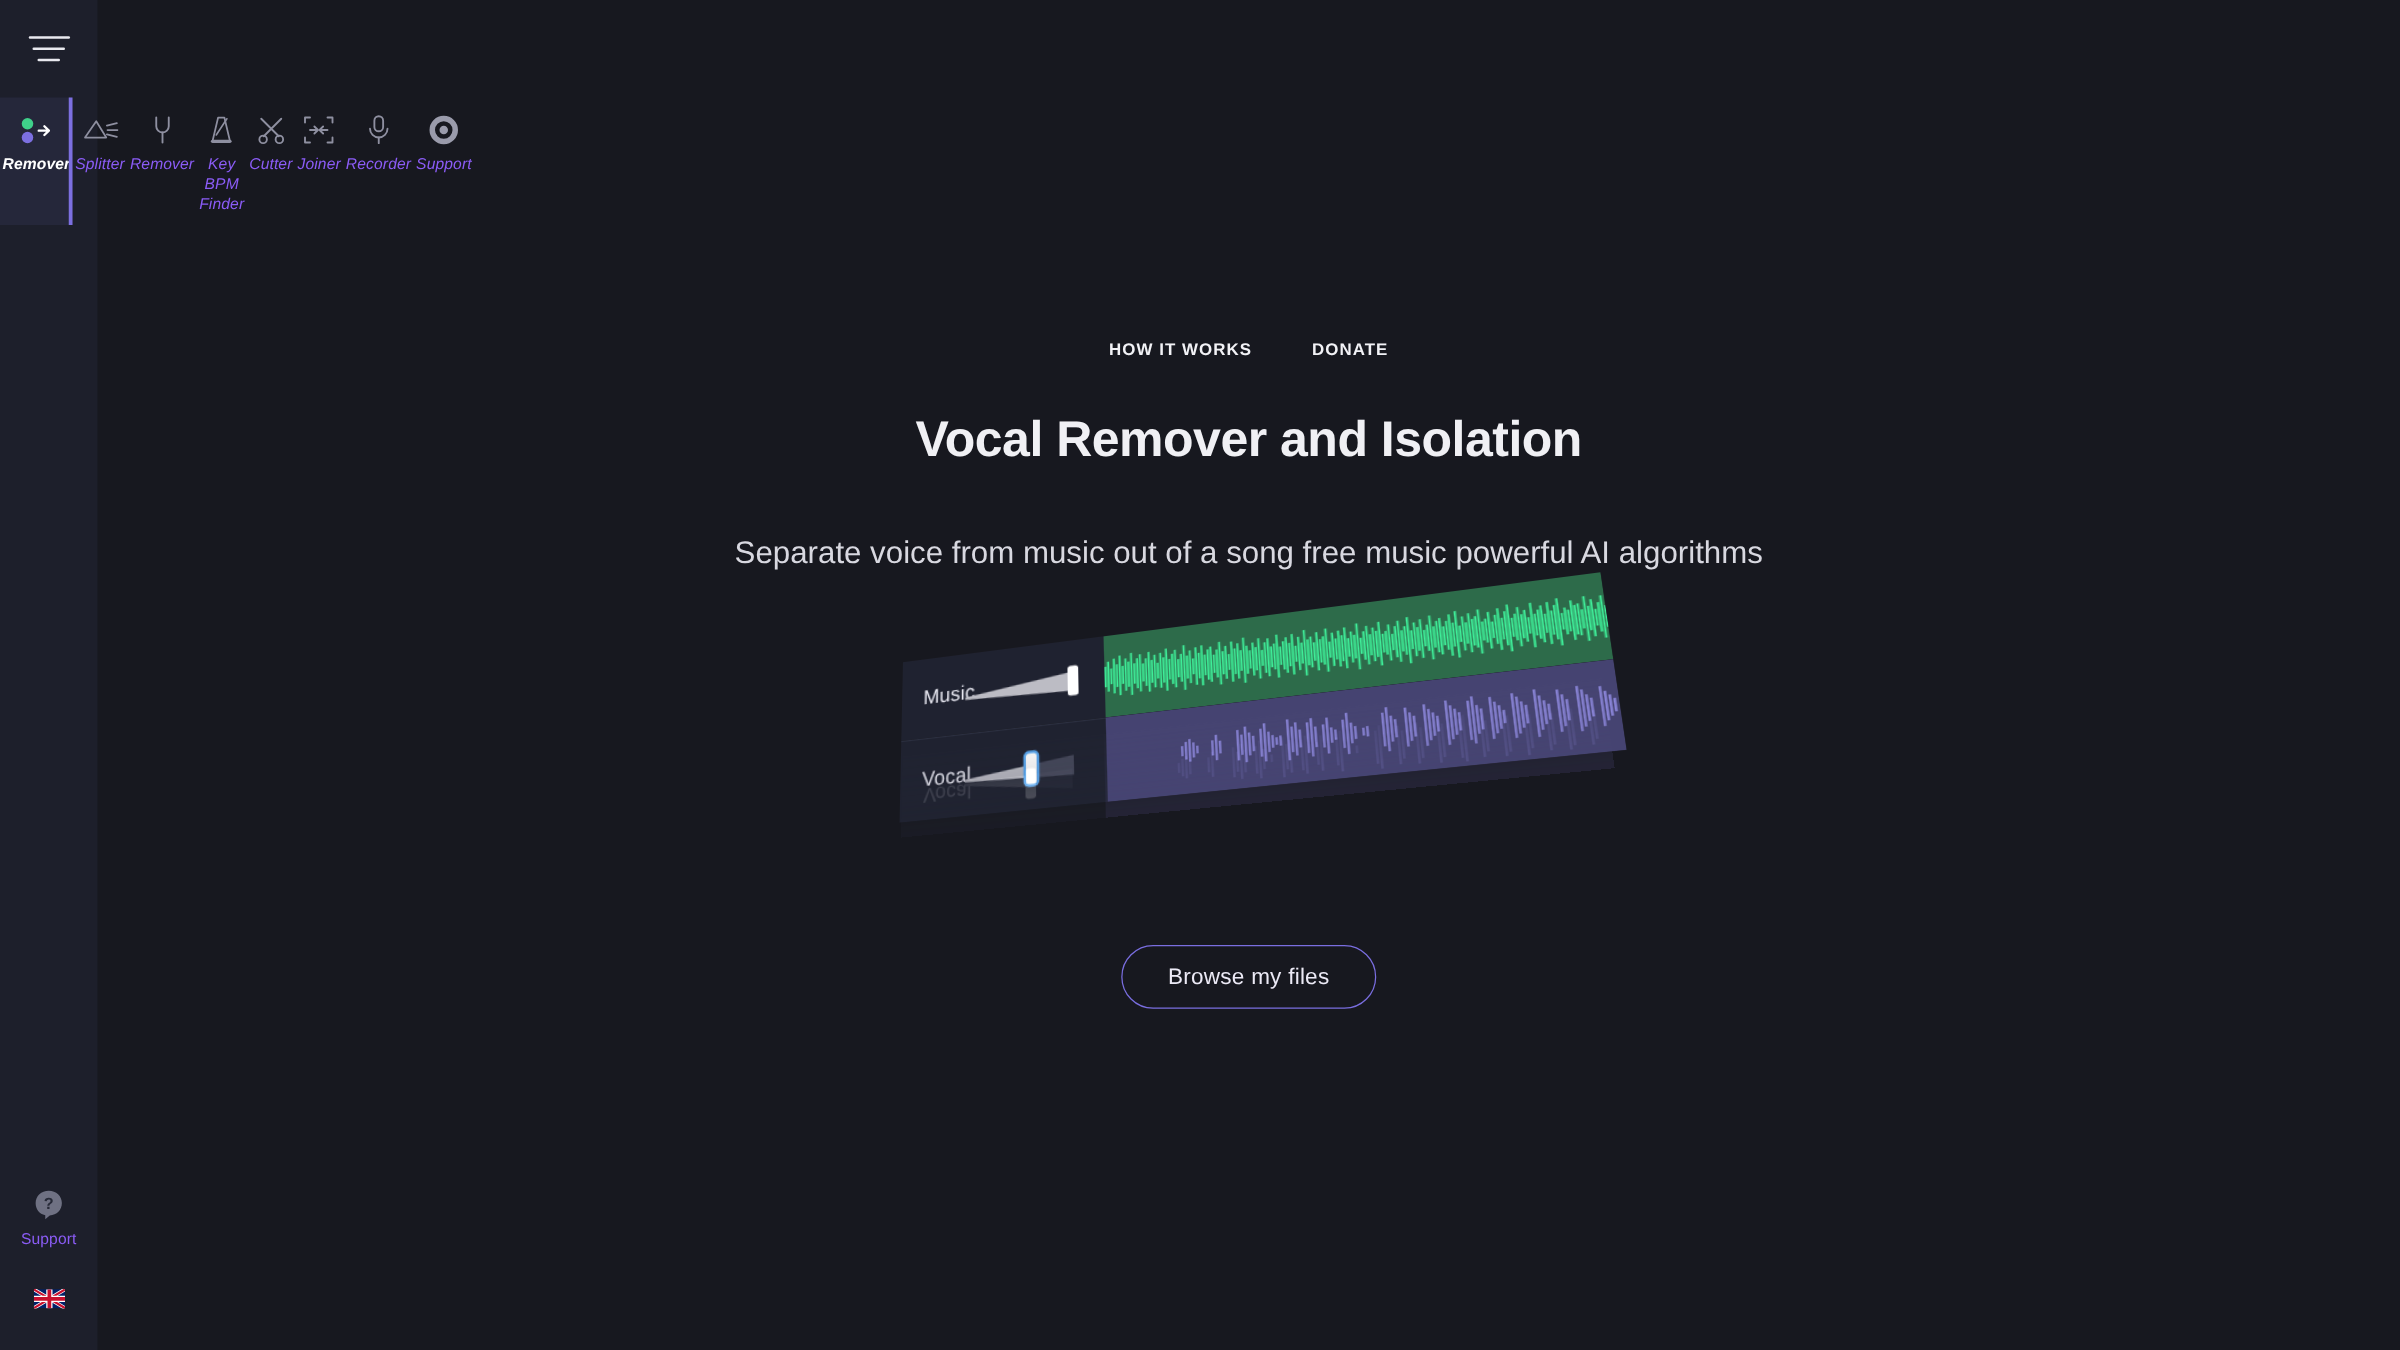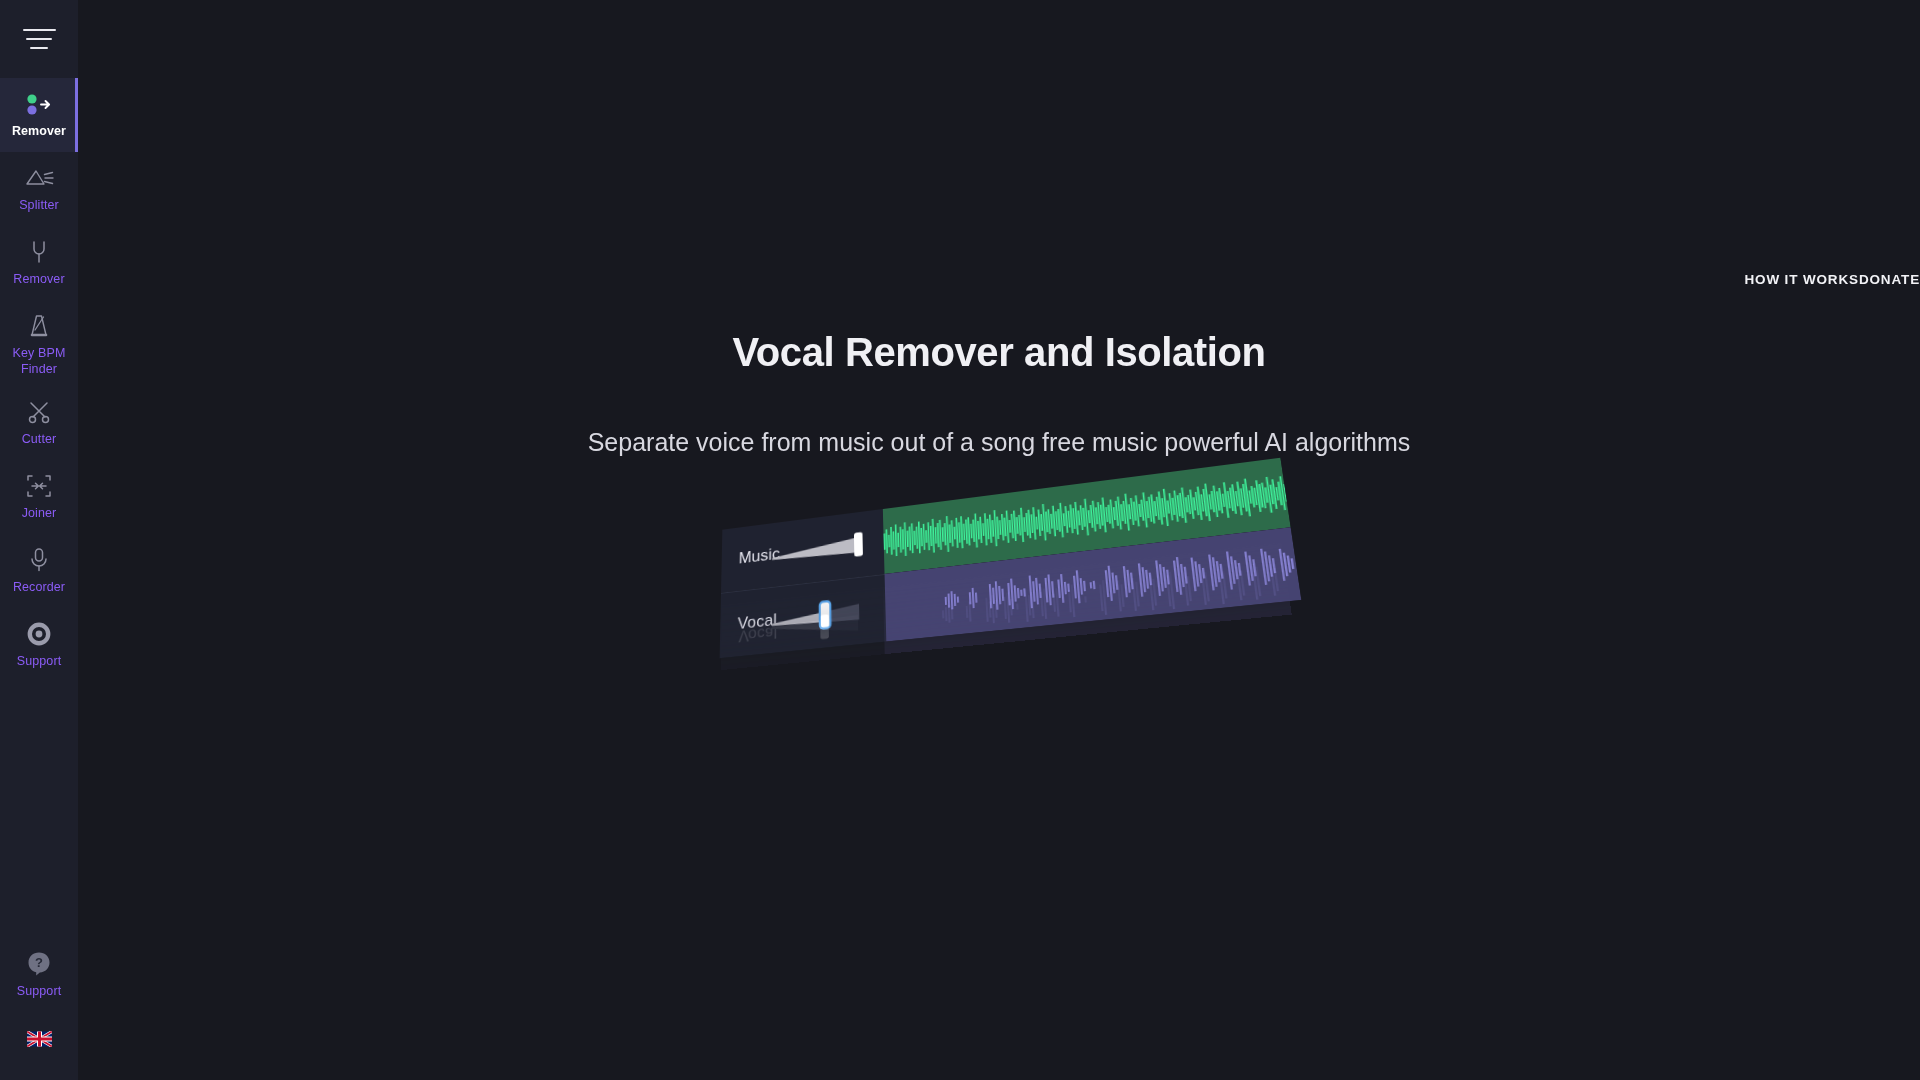--- a/index.html
+++ b/index.html
@@ -47,21 +47,21 @@
   .hamburger span {
     display: block;
     height: 2px;
     background: #e9e9ef;
     border-radius: 1px;
   }
   .hamburger span:nth-child(1) { width: 33px; }
   .hamburger span:nth-child(2) { width: 26px; }
   .hamburger span:nth-child(3) { width: 18px; }
 
-  .nav-list { width: 78px; display: flex; flex-direction: column; }
+  .nav-list { width: 78px; display: flex; flex-direction: row; font-style: italic; }
 
   .nav-item {
     position: relative;
     width: 78px;
     min-height: 74px;
     padding: 11px 2px 9px;
     display: flex;
     flex-direction: column;
     align-items: center;
     justify-content: flex-start;
@@ -117,21 +117,22 @@
     position: absolute;
     left: 78px; top: 0;
     width: 1842px; height: 1080px;
   }
 
   #topnav {
     position: absolute;
     top: 272px;
     left: 0; width: 100%;
     display: flex;
-    justify-content: flex-end;
+    justify-content: center;
+    gap: 48px;
   }
   #topnav a {
     font-size: 13.5px;
     font-weight: 700;
     letter-spacing: .85px;
     color: #f2f2f6;
     text-decoration: none;
     cursor: pointer;
   }
 
@@ -751,15 +752,18 @@
                   <rect x="359" y="20" width="1.8" height="28"></rect>
                 <rect x="372" y="19" width="1.8" height="30"></rect>
                   <rect x="375" y="23" width="1.8" height="22"></rect>
               </g>
             </svg>
           </div>
         </div>
       </div>
     </div>
 
+    <div id="browse-wrap">
+      <button id="browse-button">Browse my files</button>
+    </div>
 
   </div>
 </div>
 
 </body></html>

